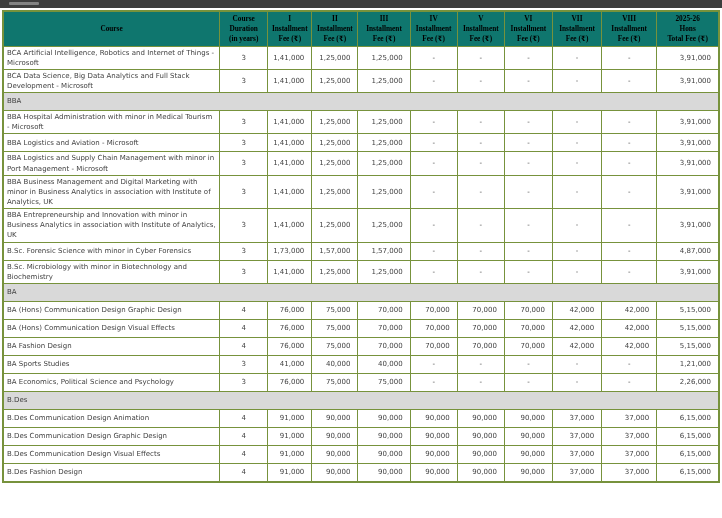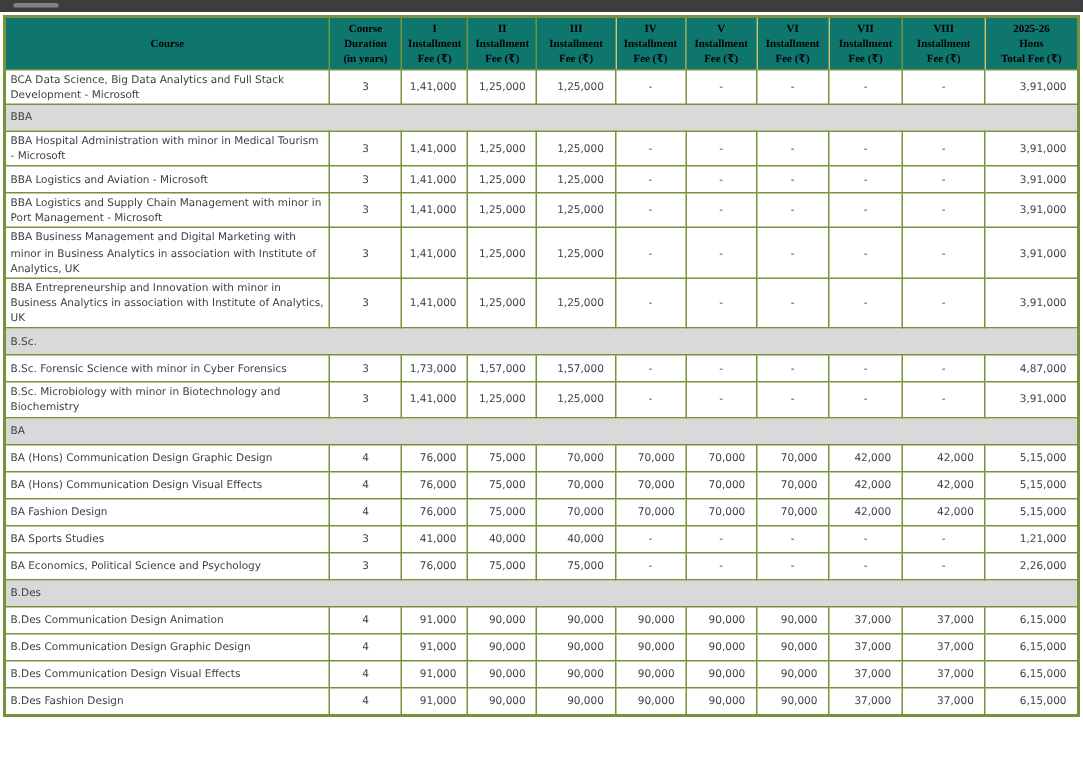--- a/index.html
+++ b/index.html
@@ -115,20 +115,33 @@
           </th>
           <th>
             <span>2025-26</span>
             <span>Hons</span>
             <span>Total Fee (₹)</span>
           </th>
         </tr>
       </thead>
     <tbody>
         <tr>
+          <td class="course">BCA Artificial Intelligence, Robotics and Internet of Things - Microsoft</td>
+          <td class="dur">3</td>
+          <td class="num">1,41,000</td>
+          <td class="num">1,25,000</td>
+          <td class="num">1,25,000</td>
+          <td class="dash">-</td>
+          <td class="dash">-</td>
+          <td class="dash">-</td>
+          <td class="dash">-</td>
+          <td class="dash">-</td>
+          <td class="num">3,91,000</td>
+        </tr>
+        <tr>
           <td class="course">BCA Data Science, Big Data Analytics and Full Stack Development - Microsoft</td>
           <td class="dur">3</td>
           <td class="num">1,41,000</td>
           <td class="num">1,25,000</td>
           <td class="num">1,25,000</td>
           <td class="dash">-</td>
           <td class="dash">-</td>
           <td class="dash">-</td>
           <td class="dash">-</td>
           <td class="dash">-</td>
@@ -194,23 +207,20 @@
           <td class="dur">3</td>
           <td class="num">1,41,000</td>
           <td class="num">1,25,000</td>
           <td class="num">1,25,000</td>
           <td class="dash">-</td>
           <td class="dash">-</td>
           <td class="dash">-</td>
           <td class="dash">-</td>
           <td class="dash">-</td>
           <td class="num">3,91,000</td>
-        </tr>
-        <tr class="section-row">
-          <td colspan="11">B.Sc.</td>
         </tr>
         <tr>
           <td class="course">B.Sc. Forensic Science with minor in Cyber Forensics</td>
           <td class="dur">3</td>
           <td class="num">1,73,000</td>
           <td class="num">1,57,000</td>
           <td class="num">1,57,000</td>
           <td class="dash">-</td>
           <td class="dash">-</td>
           <td class="dash">-</td>

